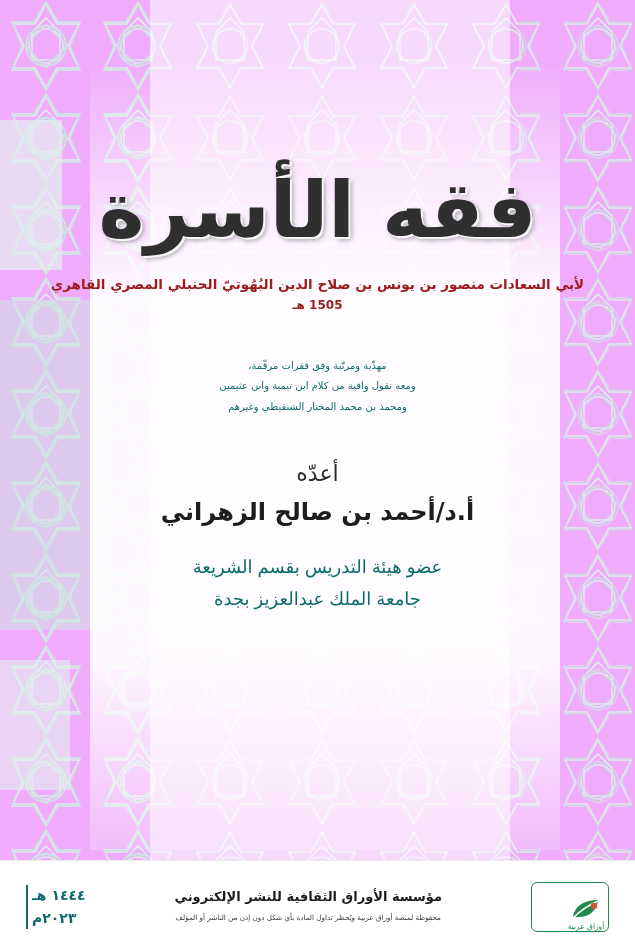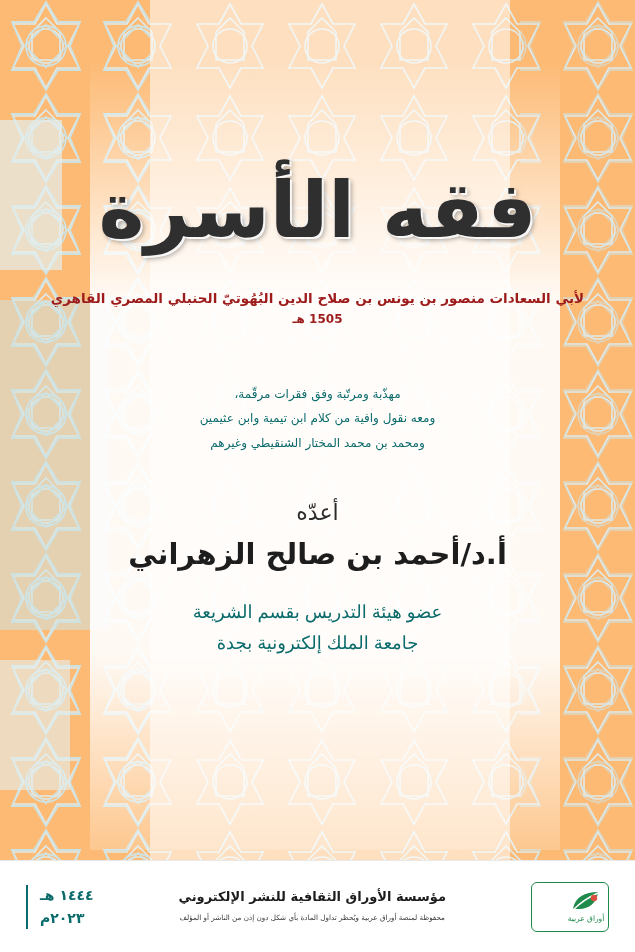--- a/index.html
+++ b/index.html
@@ -7,21 +7,21 @@
     width: 635px;
     height: 952px;
     background: #ffffff;
     font-family: "Liberation Sans", sans-serif;
   }
   .page {
     position: relative;
     width: 635px;
     height: 952px;
     overflow: hidden;
-    background: #fdba74;
+    background: #f0abfc;
   }
 
   
   .ornament-layer {
     position: absolute;
     inset: 0;
     pointer-events: none;
   }
   .ornament-layer svg { display: block; }
 
@@ -48,55 +48,55 @@
 
   .subtitle-book {
     margin-top: 52px;
     font-family: "DejaVu Sans", sans-serif;
     font-weight: bold;
     font-size: 19px;
     color: #2b2b2b;
   }
 
   .author-line {
-    margin-top: 36px;
+    margin-top: 22px;
     font-family: "DejaVu Sans", sans-serif;
     font-weight: bold;
     font-size: 13.5px;
     color: #9d1b1b;
     letter-spacing: 0px;
   }
   .author-date {
     margin-top: 6px;
     font-family: "DejaVu Sans", sans-serif;
     font-weight: bold;
     font-size: 12px;
     color: #9d1b1b;
   }
 
   .notes {
-    margin-top: 56px;
+    margin-top: 44px;
     color: #0b6b6b;
     font-family: "DejaVu Sans", sans-serif;
-    font-size: 12px;
+    font-size: 10px;
     line-height: 2.05;
   }
   .notes div { white-space: nowrap; }
 
   .prepared-label {
     margin-top: 44px;
     font-family: "DejaVu Sans", sans-serif;
     font-size: 22px;
     color: #2b2b2b;
   }
   .prepared-name {
     margin-top: 12px;
     font-family: "DejaVu Sans", sans-serif;
     font-weight: bold;
-    font-size: 29px;
+    font-size: 24px;
     color: #1d1d1d;
   }
   .affil {
     margin-top: 26px;
     color: #0b6b6b;
     font-family: Liberation Sans, sans-serif;
     font-size: 18px;
     line-height: 1.75;
   }
 
@@ -120,21 +120,21 @@
     gap: 10px;
   }
   .logo-badge {
     width: 78px;
     height: 50px;
     border: 1.4px solid #1f8a4c;
     border-radius: 6px;
     display: flex;
     flex-direction: column;
     align-items: center;
-    justify-content: center;
+    justify-content: flex-end;
     gap: 2px;
     background: #ffffff;
     padding-left: 32px;
   }
   .logo-badge .leaf-wrap { position: relative; width: 34px; height: 22px; }
   .logo-badge .logo-text {
     font-family: "DejaVu Sans", sans-serif;
     font-size: 7.5px;
     color: #1f8a4c;
     white-space: nowrap;
@@ -164,21 +164,21 @@
     font-size: 14px;
     color: #0b6b6b;
     line-height: 1.5;
     white-space: nowrap;
   }
   .year-box {
     display: flex;
     flex-direction: column;
     align-items: flex-end;
     gap: 2px;
-    padding-left: 12px;
+    padding-left: 4px;
     border-left: 2px solid #0b6b6b;
   }
 </style>
 </head>
 <body>
 
 <div class="page">
 
   <div class="ornament-layer">
     <svg width="635" height="952" viewBox="0 0 635 952">
@@ -238,21 +238,21 @@
       <div>مهذّبة ومرتّبة وفق فقرات مرقّمة،</div>
       <div>ومعه نقول وافية من كلام ابن تيمية وابن عثيمين</div>
       <div>ومحمد بن محمد المختار الشنقيطي وغيرهم</div>
     </div>
 
     <div class="prepared-label">أعدّه</div>
     <div class="prepared-name">أ.د/أحمد بن صالح الزهراني</div>
 
     <div class="affil">
       <div>عضو هيئة التدريس بقسم الشريعة</div>
-      <div>جامعة الملك إلكترونية بجدة</div>
+      <div>جامعة الملك عبدالعزيز بجدة</div>
     </div>
   </div>
 
   <div class="footer">
 
     <div class="footer-right">
       <div class="logo-badge">
         <div class="leaf-wrap">
           <svg width="34" height="22" viewBox="0 0 34 22">
             <path d="M4 19 C6 7 16 2 29 2 C28 13 19 20 8 19 Z" fill="#1f8a4c"></path>

